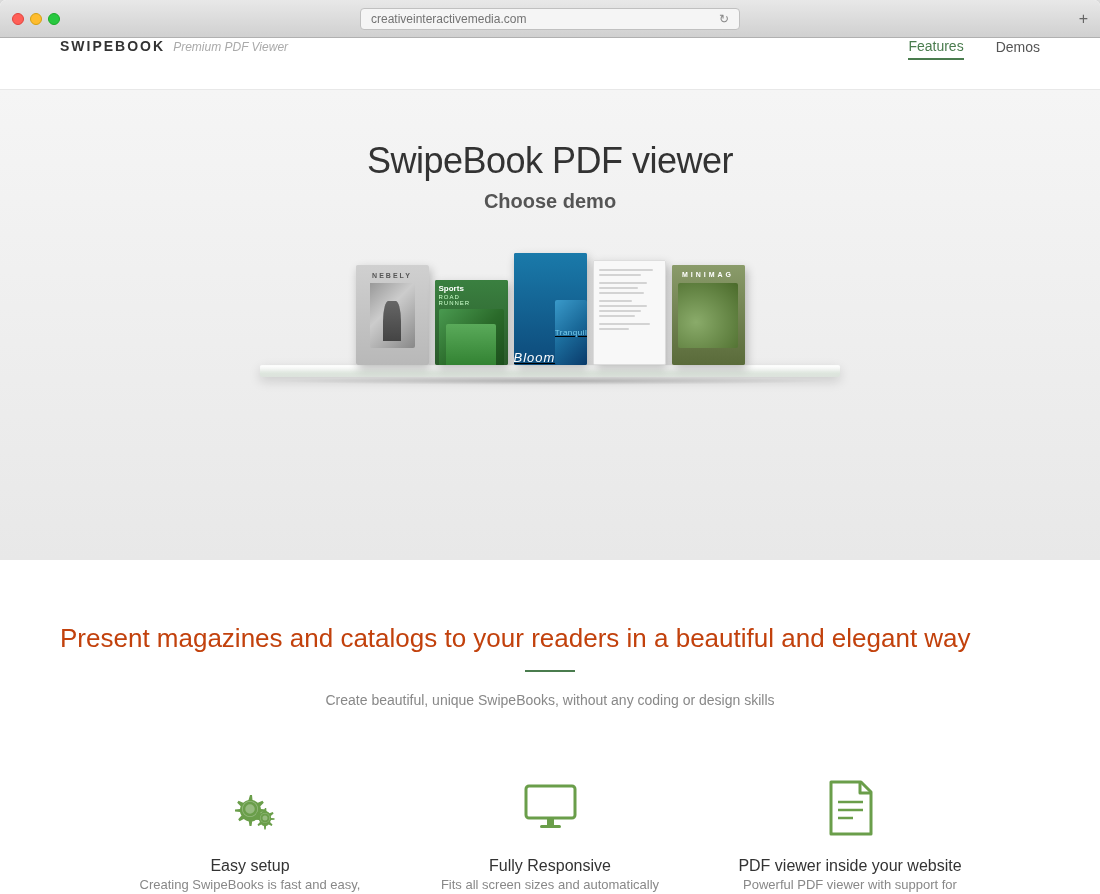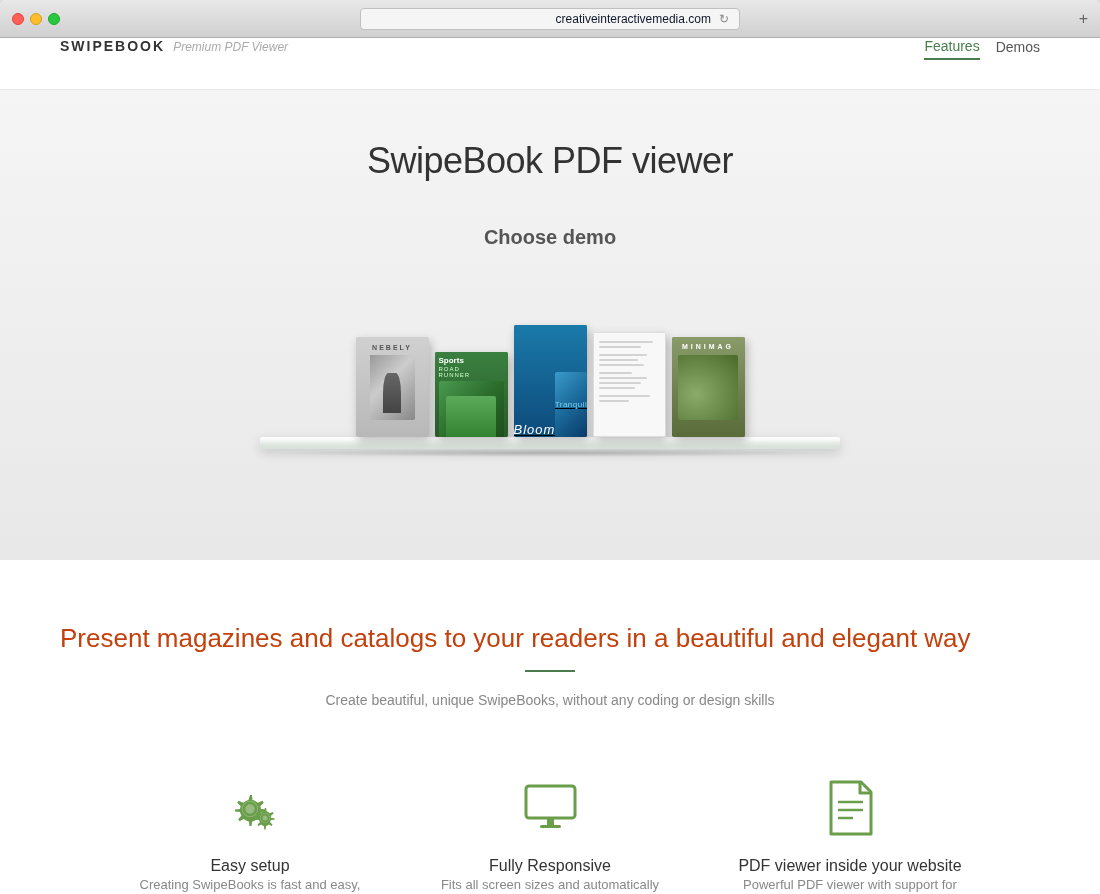--- a/index.html
+++ b/index.html
@@ -57,23 +57,23 @@
       background: #f5f5f5;
       border: 1px solid #c0c0c0;
       border-radius: 4px;
       padding: 3px 10px;
       width: 380px;
       gap: 8px;
     }
 
     .url-text {
       font-size: 12px;
-      color: #0f172a;
+      color: #737373;
       flex: 1;
-      text-align: right;
+      text-align: left;
     }
 
     .refresh-icon {
       color: #888;
       font-size: 12px;
       cursor: pointer;
     }
 
     .browser-add-tab {
       position: absolute;
@@ -108,21 +108,21 @@
     }
 
     .nav-logo-sub {
       font-size: 12px;
       color: #aaa;
       font-style: italic;
     }
 
     .nav-links {
       display: flex;
-      gap: 16px;
+      gap: 32px;
       align-items: center;
     }
 
     .nav-link {
       font-size: 14px;
       color: #555;
       cursor: pointer;
       text-decoration: none;
       padding-bottom: 4px;
     }
@@ -133,21 +133,20 @@
     }
 
     
     .hero {
       background: linear-gradient(to bottom, #f5f5f5 0%, #e8e8e8 100%);
       min-height: 470px;
       display: flex;
       flex-direction: column;
       align-items: center;
       padding: 50px 20px 40px;
-      gap: 36px;
     }
 
     .hero-title {
       font-size: 36px;
       font-weight: 300;
       color: #333;
       margin-bottom: 8px;
       letter-spacing: -0.5px;
     }
 

